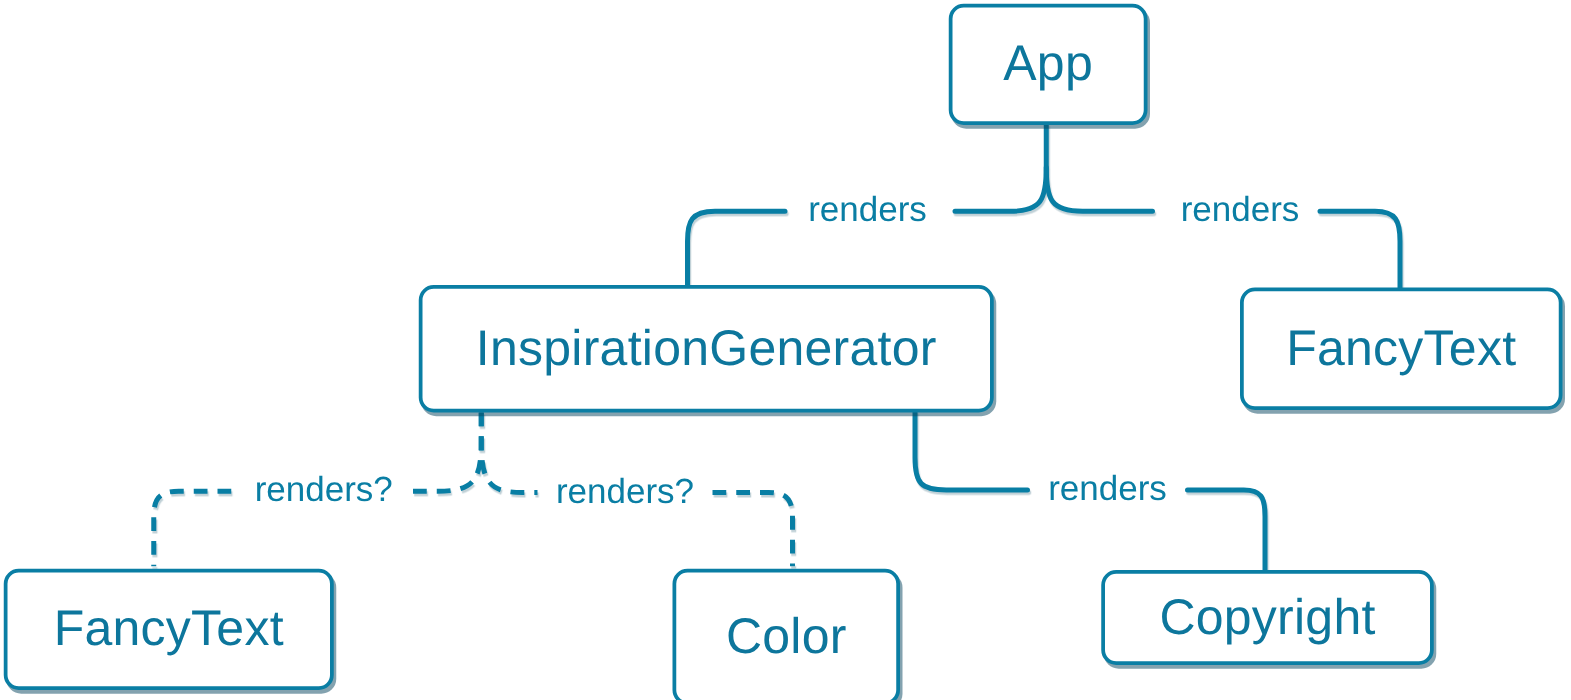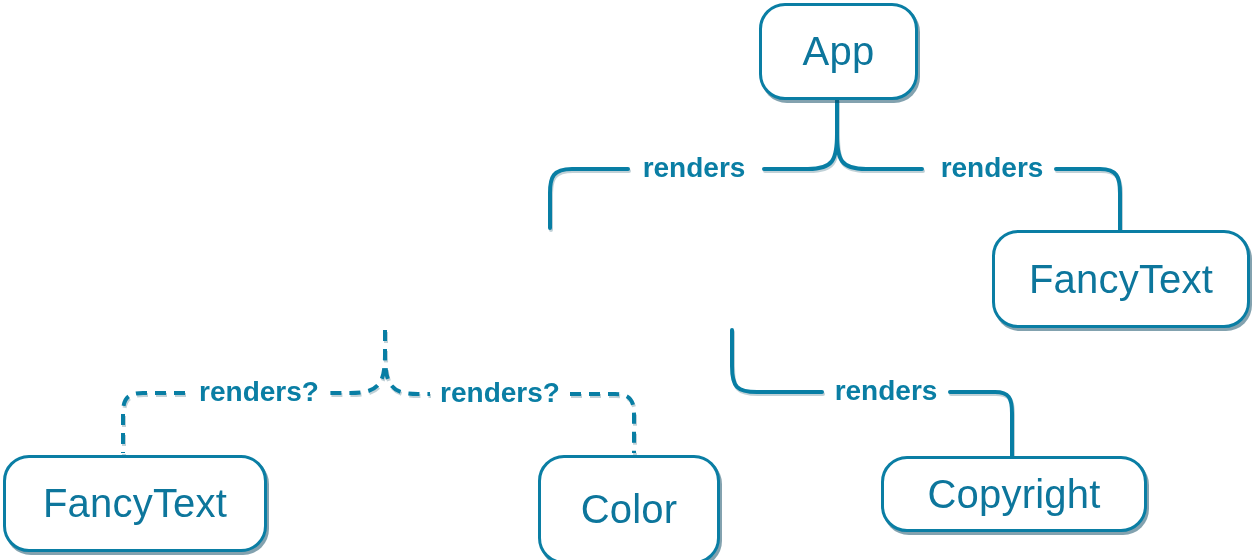--- a/index.html
+++ b/index.html
@@ -29,37 +29,37 @@
   }
   svg.edges path.dashed {
     stroke-linecap: butt;
     stroke-dasharray: 11 8;
   }
   .node {
     position: absolute;
     box-sizing: border-box;
     background: #ffffff;
     border: 3px solid #0a7ea4;
-    border-radius: 26px;
+    border-radius: 12px;
     box-shadow: 2px 3px 0 rgba(8, 70, 95, 0.5);
     display: flex;
     align-items: center;
     justify-content: center;
     color: #0d769c;
     font-size: 40px;
     font-weight: 500;
     letter-spacing: 0.2px;
     white-space: nowrap;
   }
   .edge-label {
     position: absolute;
     transform: translate(-50%, -50%);
     color: #0a7ea4;
     font-size: 28px;
-    font-weight: 700;
+    font-weight: 400;
     white-space: nowrap;
     line-height: 1;
   }
 </style>
 </head>
 <body>
 
 <div class="stage">
 
   <svg class="edges" width="1257" height="560" viewBox="0 0 1257 560">
@@ -81,18 +81,19 @@
              M570 394 L615 394 C630 394 634 400 634 415 L634 453"></path>
   </svg>
 
   <span class="edge-label" style="left:694px; top:168px">renders</span>
   <span class="edge-label" style="left:992px; top:168px">renders</span>
   <span class="edge-label" style="left:259px; top:392px">renders?</span>
   <span class="edge-label" style="left:500px; top:393px">renders?</span>
   <span class="edge-label" style="left:886px; top:391px">renders</span>
 
   <div class="node" style="left:759px; top:3px; width:159px; height:97px">App</div>
+  <div class="node" style="left:335px; top:228px; width:460px; height:102px">InspirationGenerator</div>
   <div class="node" style="left:992px; top:230px; width:258px; height:98px">FancyText</div>
   <div class="node" style="left:3px; top:455px; width:264px; height:97px">FancyText</div>
   <div class="node" style="left:538px; top:455px; width:182px; height:109px">Color</div>
   <div class="node" style="left:881px; top:456px; width:266px; height:76px">Copyright</div>
 
 </div>
 
 </body></html>

